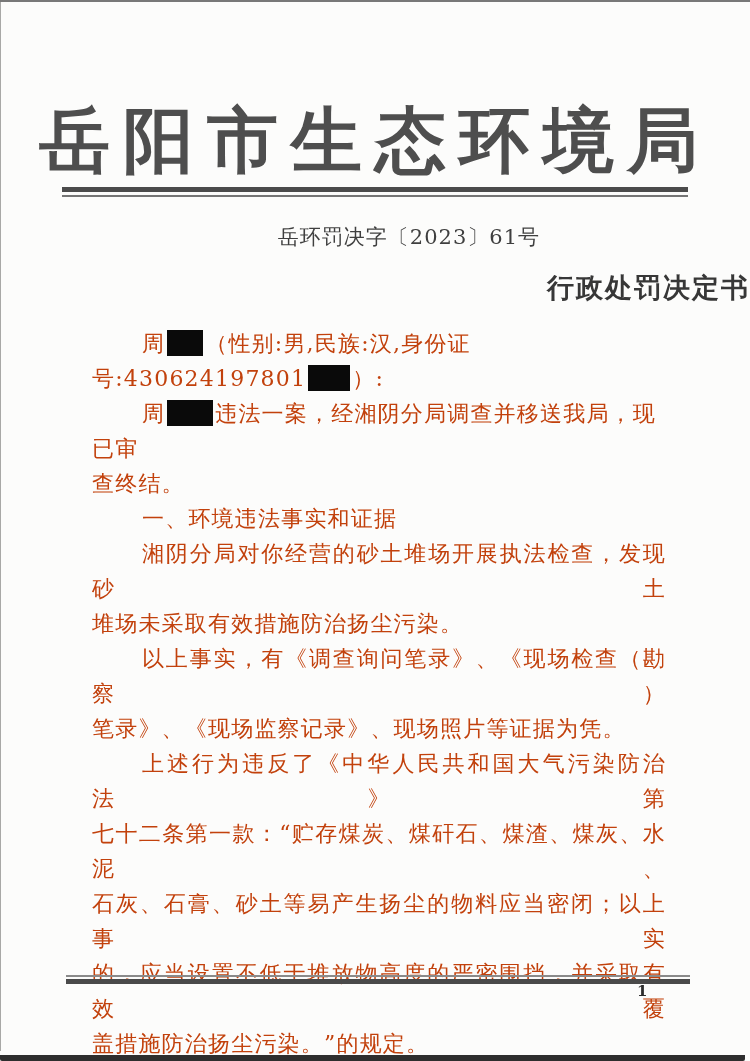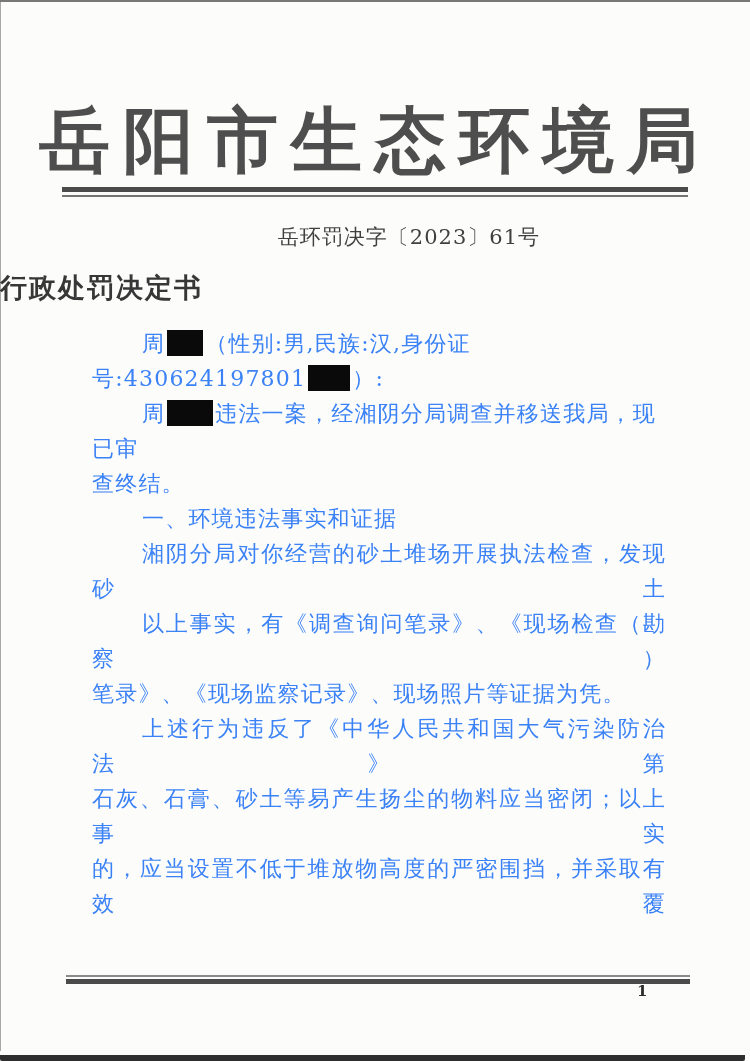--- a/index.html
+++ b/index.html
@@ -22,27 +22,27 @@
   .rule{position:absolute;left:62px;width:626px;}
   .rule-header{top:187px;}
   .rule .thick{height:4.5px;background:#4b4b4b;}
   .rule .gap{height:3px;}
   .rule .thin{height:2px;background:#757575;}
   .docno{
     position:absolute;top:223px;right:210px;
     font-size:21px;color:#3f3f3f;letter-spacing:1px;white-space:nowrap;
   }
   .doc-title{
-    position:absolute;top:270px;left:0;right:0;text-align:left;
+    position:absolute;top:270px;left:0;right:0;text-align:right;
     font-size:27px;font-weight:bold;letter-spacing:2px;color:#373737;
   }
   
   .body-text{
     position:absolute;top:326px;left:92px;right:84px;
-    font-size:22px;line-height:35px;letter-spacing:1.2px;color:#3b82f6;
+    font-size:22px;line-height:35px;letter-spacing:1.2px;color:#c2410c;
   }
   .line{overflow:hidden;}
   .indent{text-indent:50px;}
   .full{text-align:justify;text-align-last:justify;}
   .redact{display:inline-block;background:#0a0a0a;height:26px;vertical-align:-5px;margin:0 2px;}
   .rw1{width:36px;} .rw2{width:42px;} .rw3{width:46px;}
   
   .rule-footer{top:975px;left:66px;width:624px;}
   .rule-footer .thin{height:1.5px;background:#8a8a8a;}
   .rule-footer .gap{height:2.5px;}
@@ -71,25 +71,28 @@
   <div class="docno">岳环罚决字〔2023〕61号</div>
 
   <div class="doc-title">行政处罚决定书</div>
 
   <div class="body-text">
     <div class="line indent"><span>周</span><span class="redact rw1"></span><span>（性别:男,民族:汉,身份证号:430624197801</span><span class="redact rw2"></span><span>）:</span></div>
     <div class="line indent"><span>周</span><span class="redact rw3"></span><span>违法一案，经湘阴分局调查并移送我局，现已审</span></div>
     <div class="line">查终结。</div>
     <div class="line indent">一、环境违法事实和证据</div>
     <div class="line indent full">湘阴分局对你经营的砂土堆场开展执法检查，发现砂土</div>
+    <div class="line">堆场未采取有效措施防治扬尘污染。</div>
     <div class="line indent full">以上事实，有《调查询问笔录》、《现场检查（勘察）</div>
     <div class="line">笔录》、《现场监察记录》、现场照片等证据为凭。</div>
     <div class="line indent full">上述行为违反了《中华人民共和国大气污染防治法》第</div>
+    <div class="line full">七十二条第一款：“贮存煤炭、煤矸石、煤渣、煤灰、水泥、</div>
     <div class="line full">石灰、石膏、砂土等易产生扬尘的物料应当密闭；以上事实</div>
     <div class="line full">的，应当设置不低于堆放物高度的严密围挡，并采取有效覆</div>
+    <div class="line">盖措施防治扬尘污染。”的规定。</div>
 
   </div>
 
   <div class="rule rule-footer">
     <div class="thin"></div>
       <div class="gap"></div>
       <div class="thick"></div>
   </div>
 
   <div class="pagenum">1</div>

